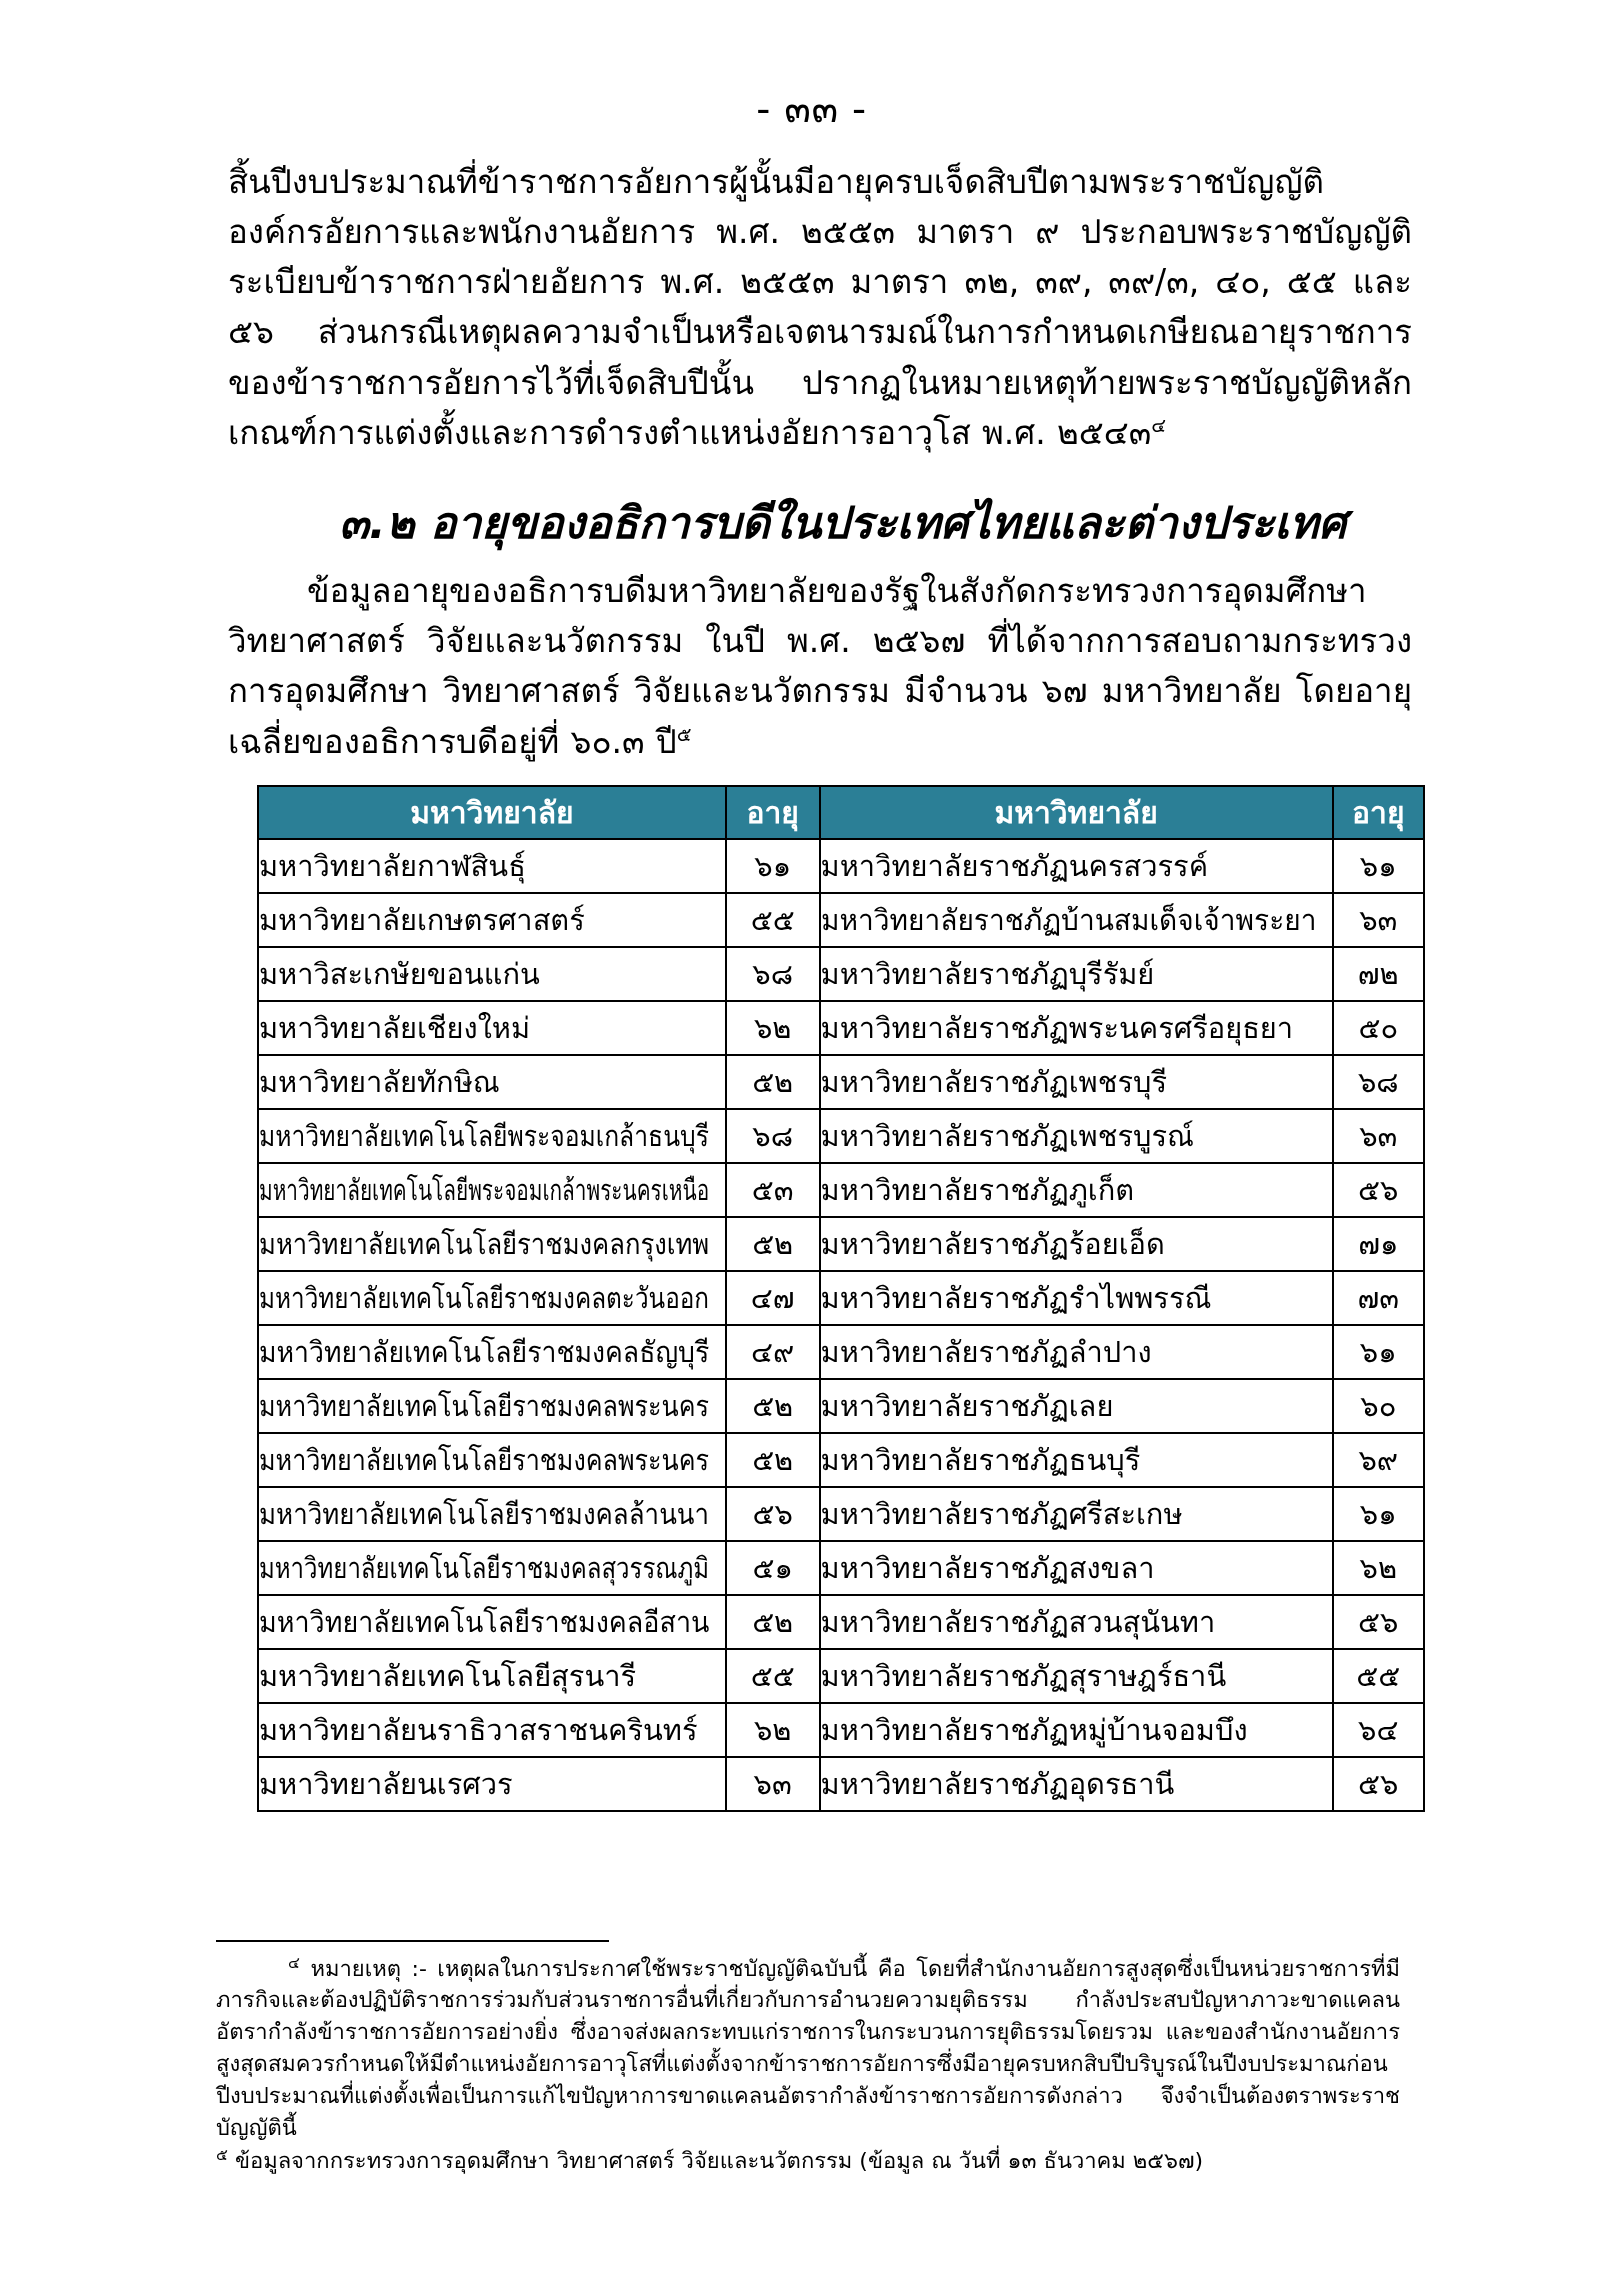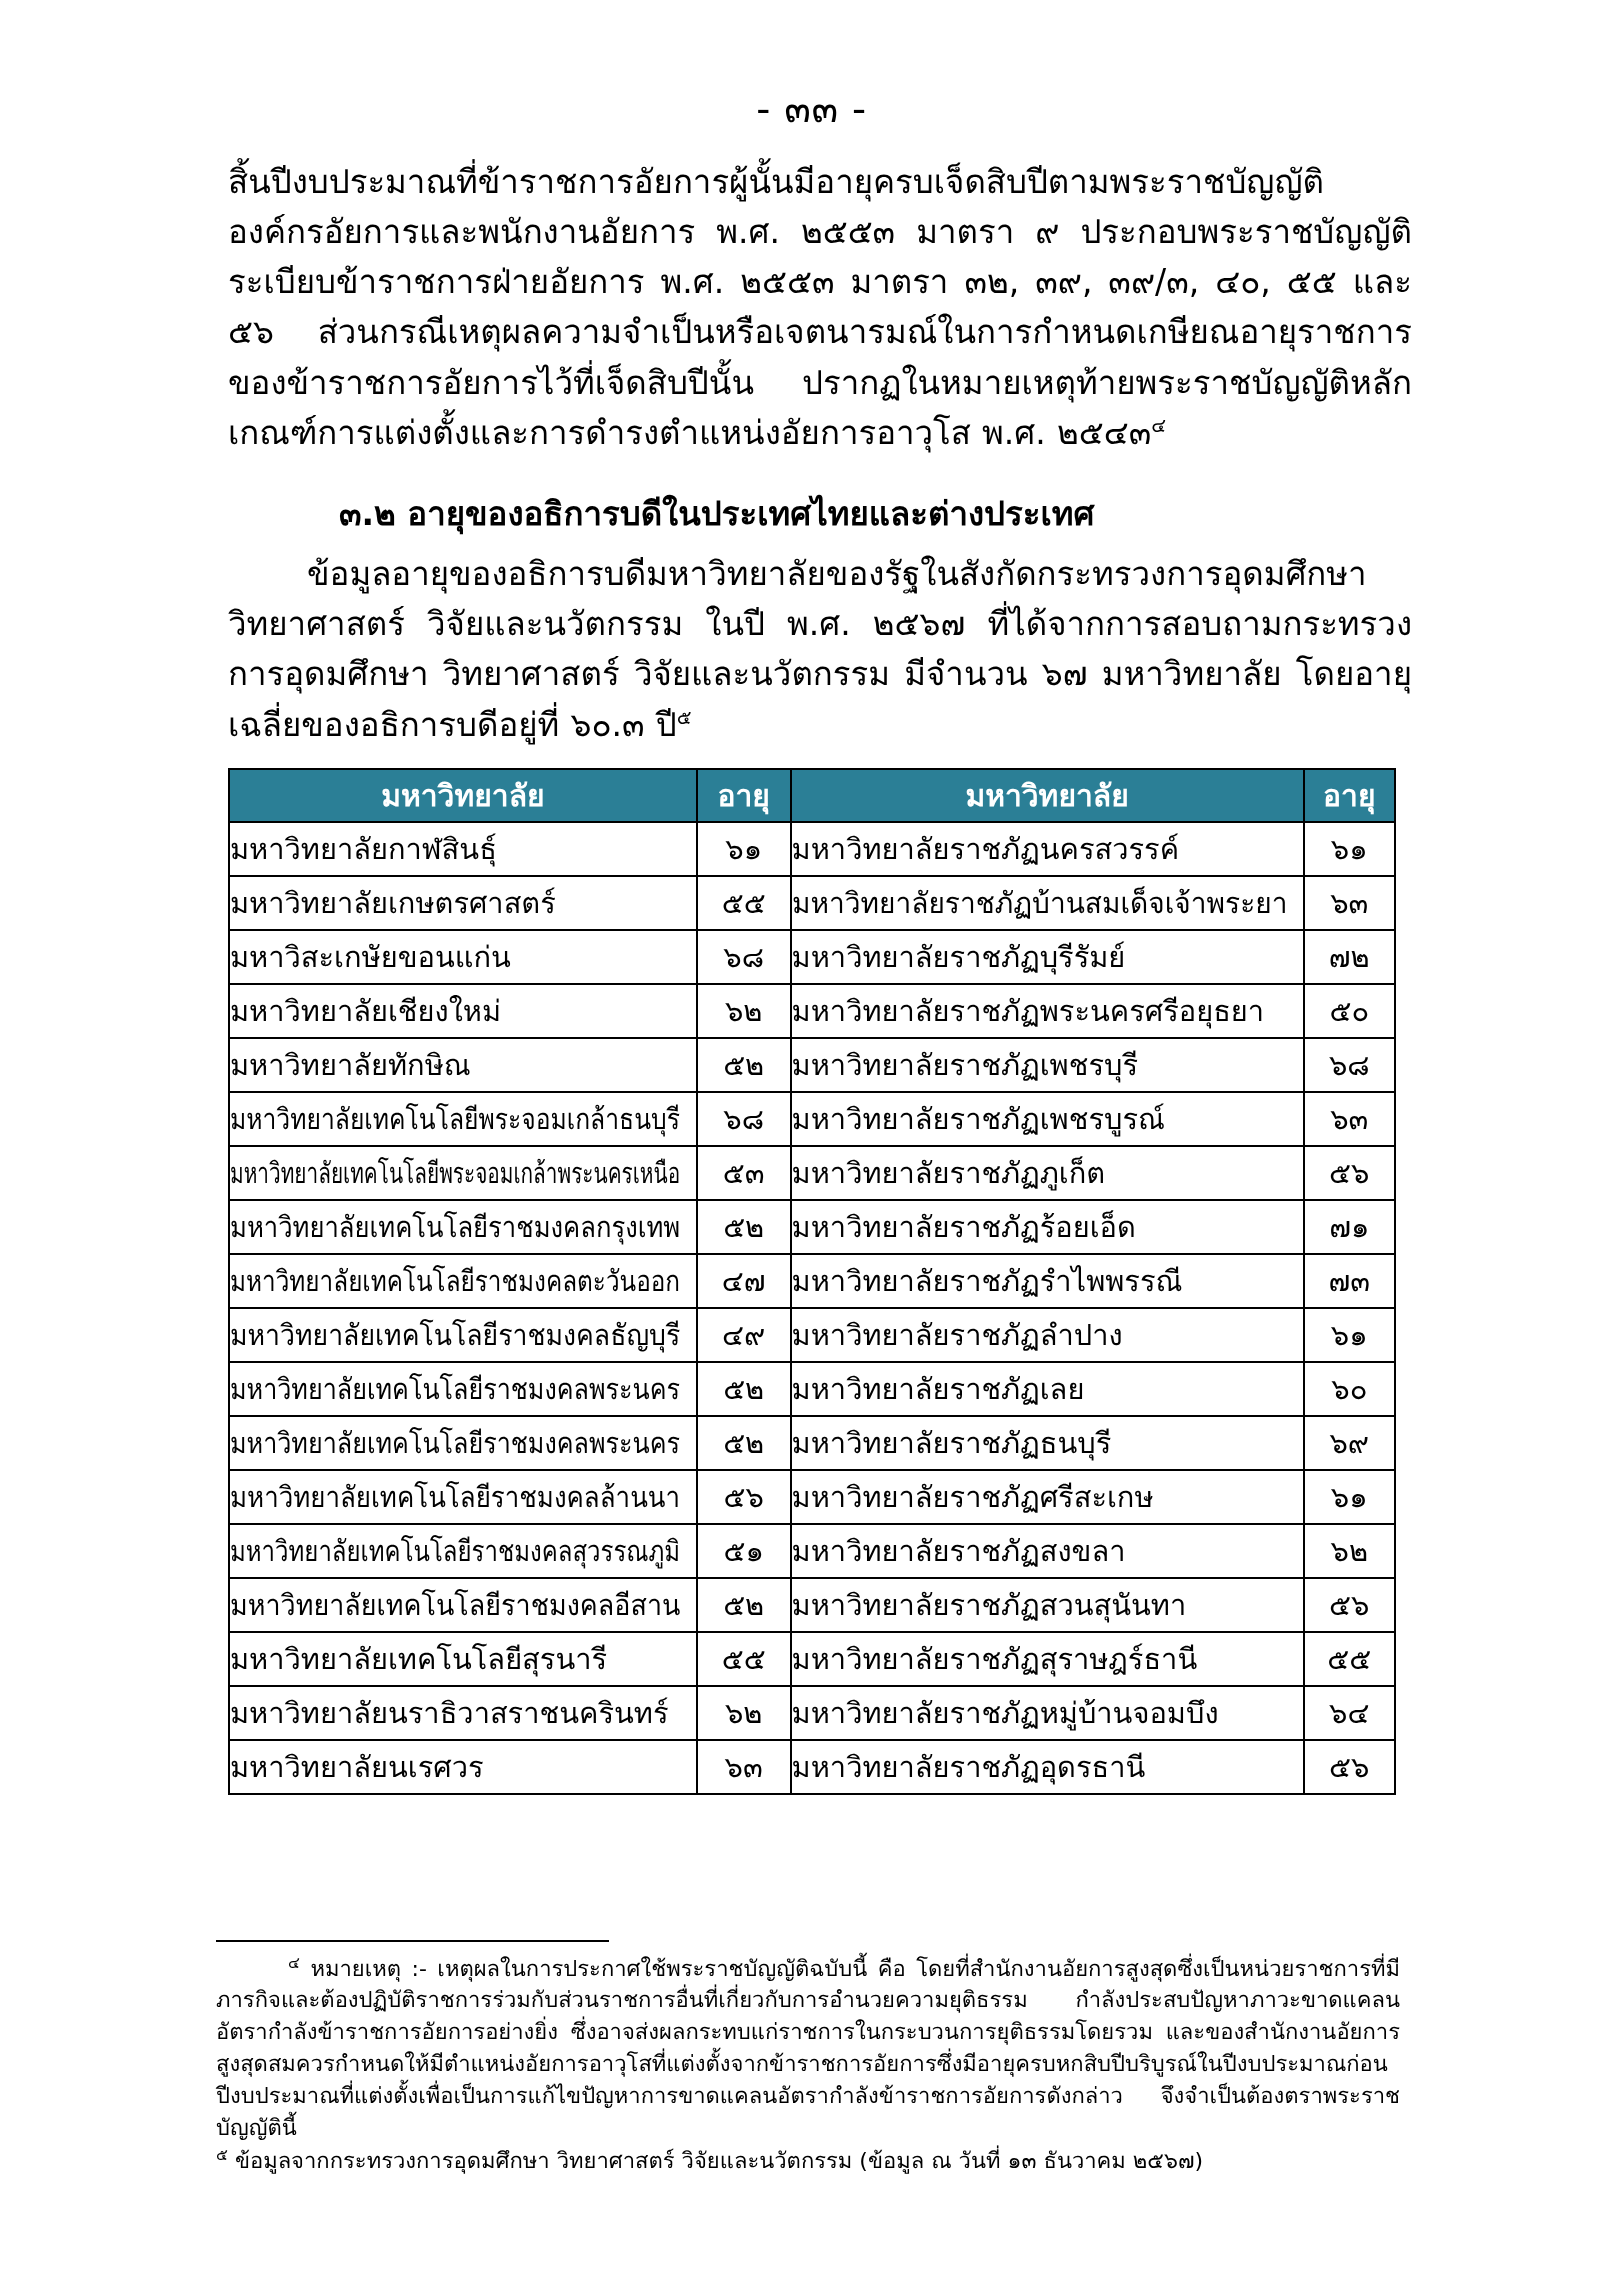--- a/index.html
+++ b/index.html
@@ -57,31 +57,33 @@
   .para.indent {
     text-indent: 79px;
   }
   .sup {
     font-size: 19.6px;
     vertical-align: super;
     line-height: 0;
   }
 
   .section-head {
-    font-size: 33px;
+    font-size: 44px;
     font-weight: bold;
     margin: 29px 0 9.2px 0;
     padding-left: 111px;
     font-family: "DejaVu Sans", "Liberation Sans", sans-serif;
+    font-style: italic;
   }
 
   
   .table-wrap {
     margin-top: 18.3px;
     width: 1168px;
+    margin-left: 29px;
   }
   table.ages {
     border-collapse: collapse;
     table-layout: fixed;
     width: 1168px;
     font-family: "DejaVu Sans", "Liberation Sans", sans-serif;
   }
   table.ages th,
   table.ages td {
     border: 2px solid #000000;

